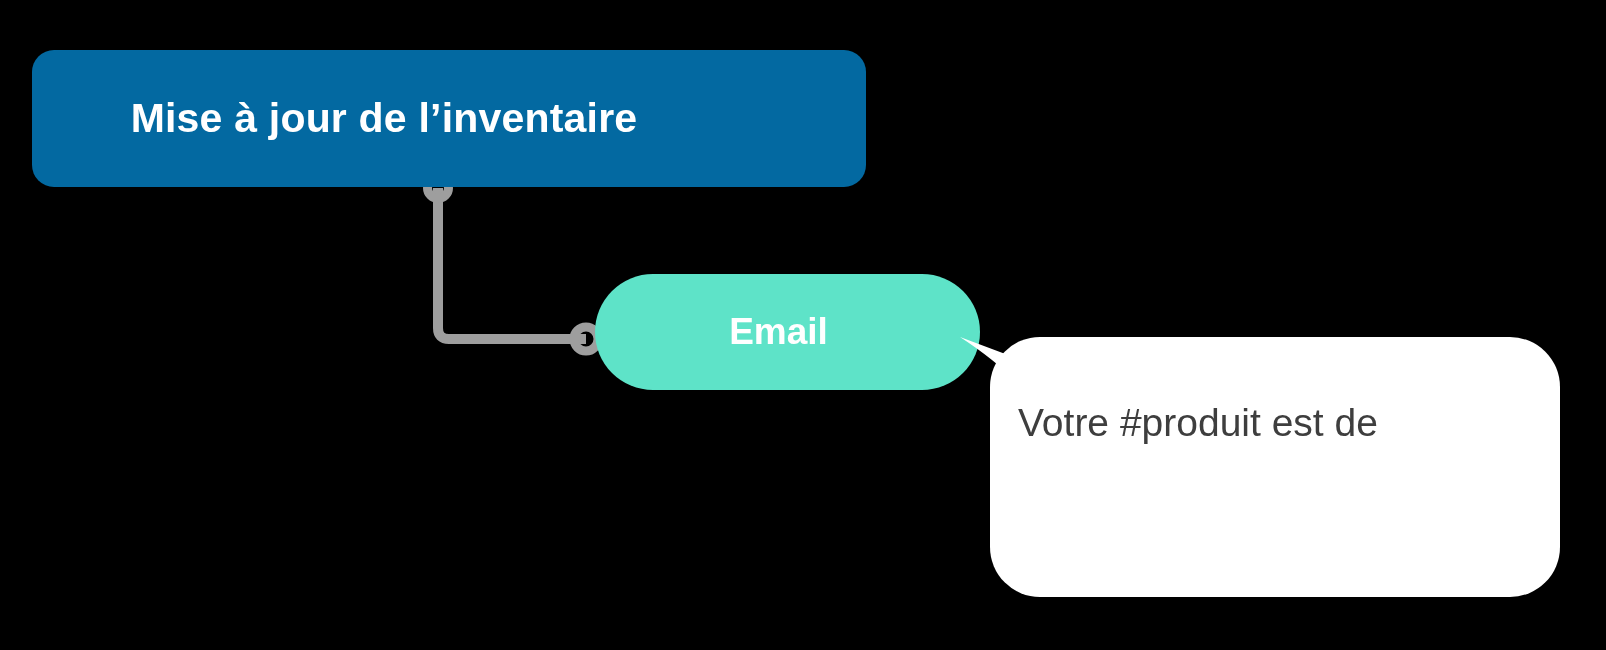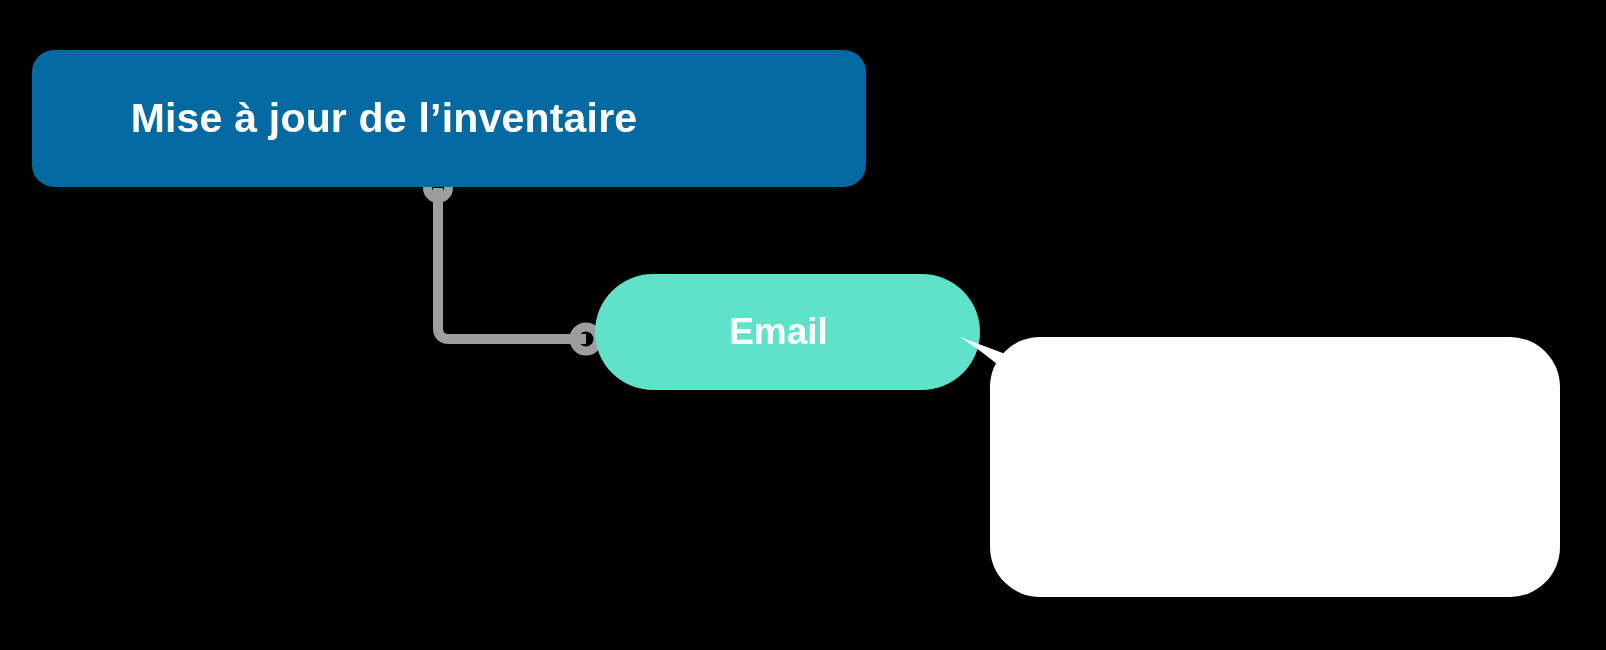--- a/index.html
+++ b/index.html
@@ -136,16 +136,17 @@
 
   <div class="bubble-wrap">
     <svg class="bubble-tail" viewBox="0 0 620 280" xmlns="http://www.w3.org/2000/svg">
       <path d="M 10 7
                C 52 34 80 62 98 96
                L 98 40
                Z" fill="#FFFFFF"></path>
       <rect x="40" y="7" width="570" height="260" rx="50" ry="50" fill="#FFFFFF"></rect>
     </svg>
     <div class="bubble-text">
+      <span class="bubble-text-line">Votre #produit est de</span>
     </div>
   </div>
 
 </div>
 
 </body></html>

